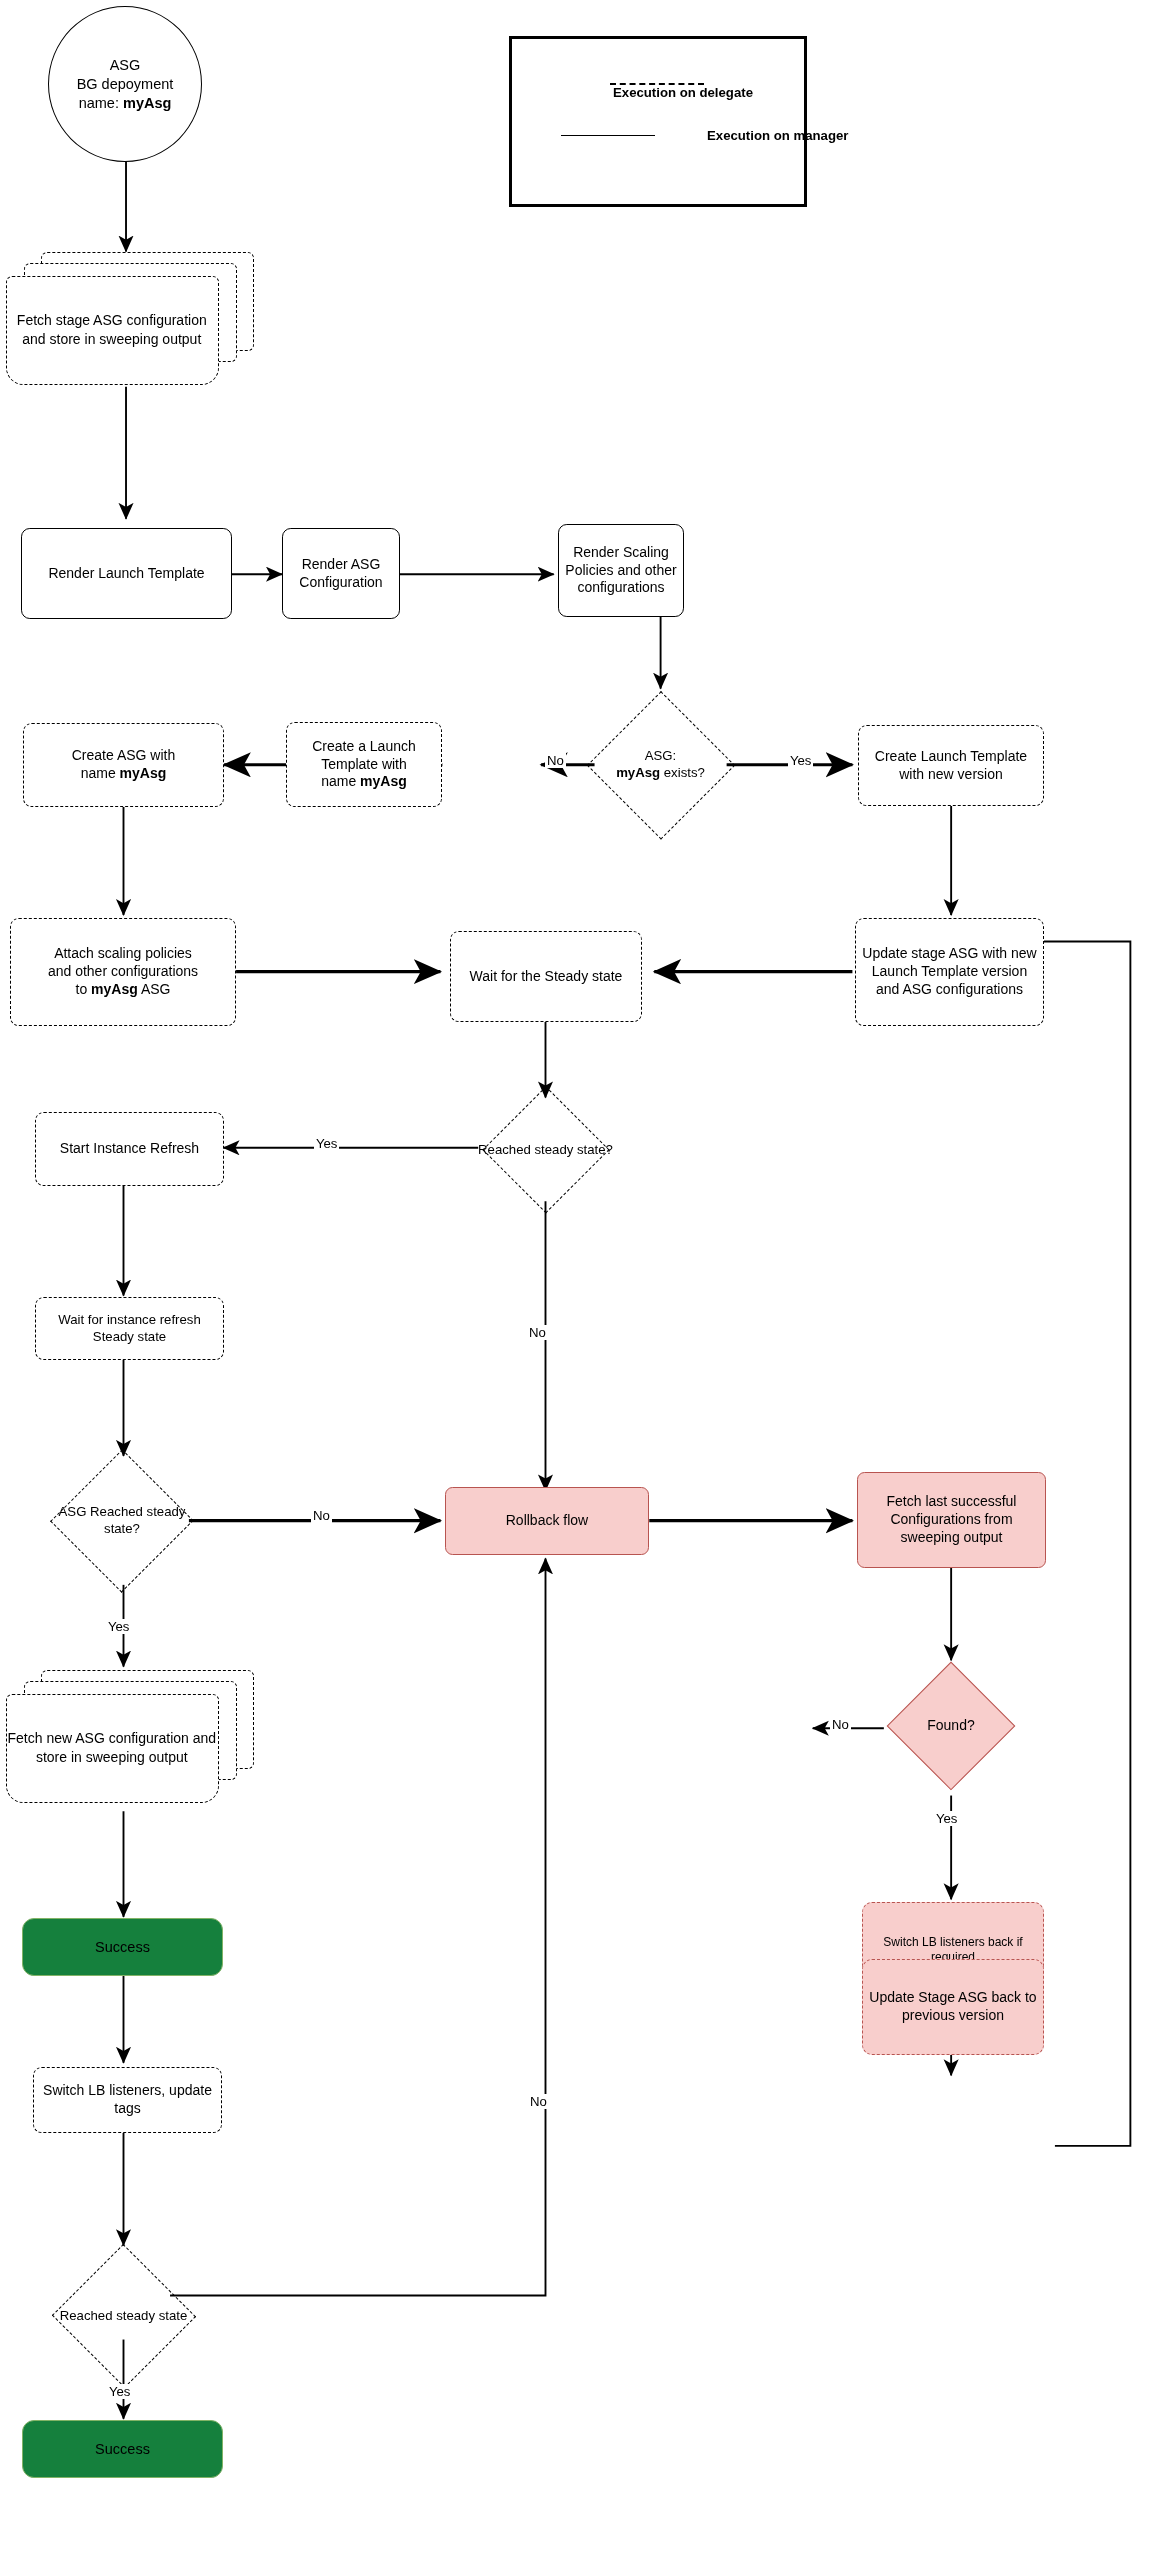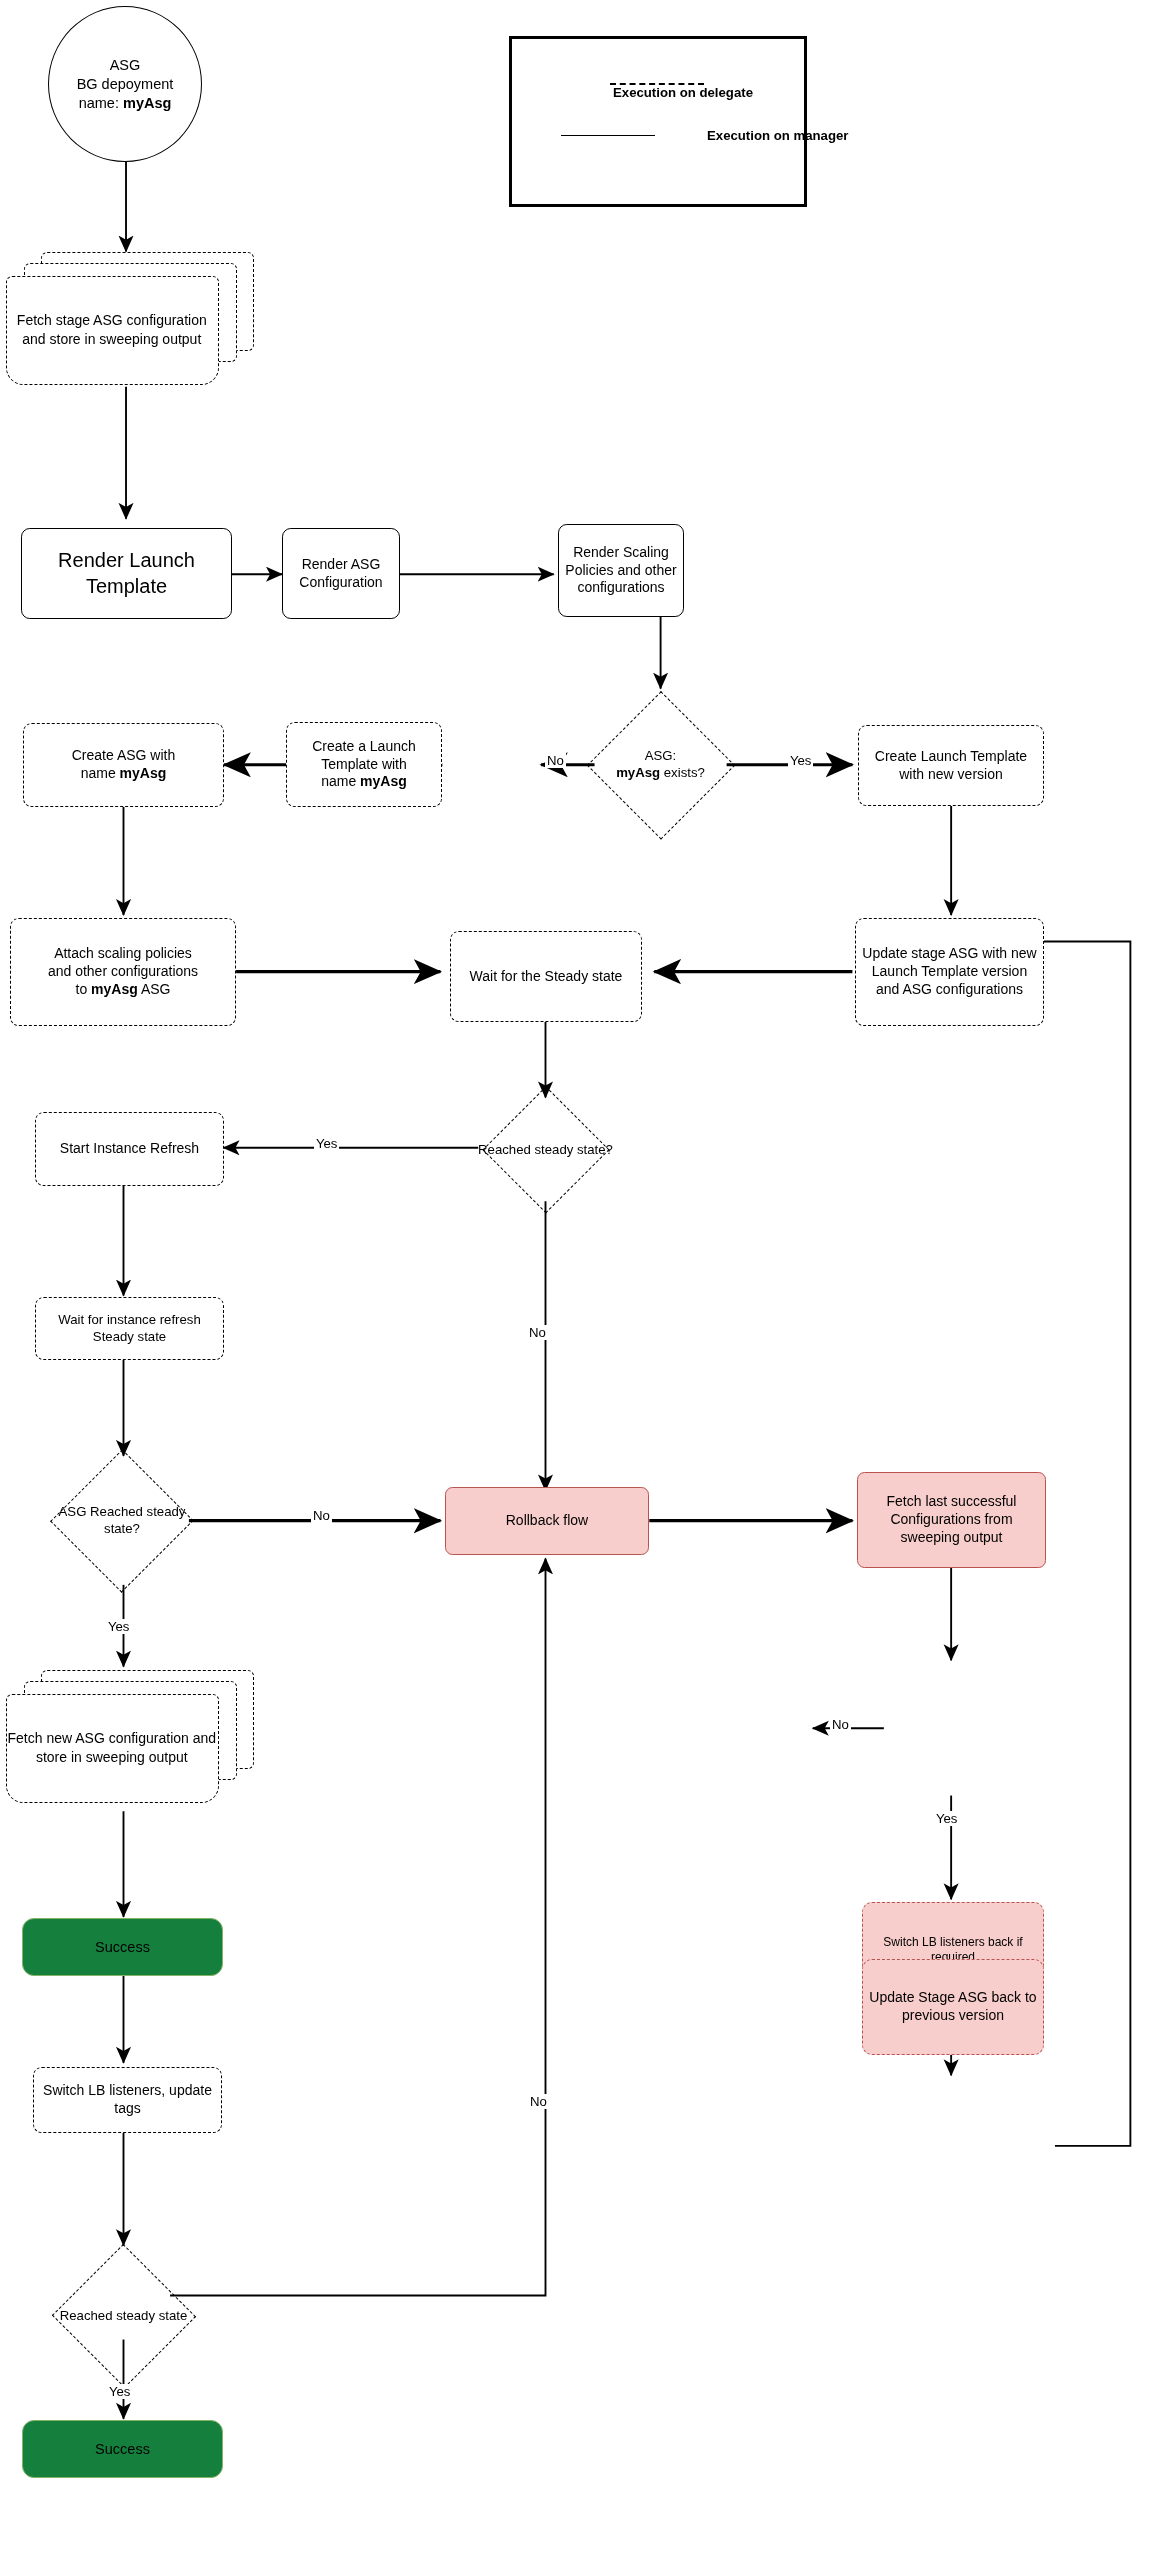--- a/index.html
+++ b/index.html
@@ -143,21 +143,21 @@
 
   <div class="docstack" style="left:6.3px;top:252px;width:245px;height:135px;">
     <div class="layer" style="left:35px;top:0px;width:211px;height:97px;"></div>
     <div class="layer" style="left:17.6px;top:11.3px;width:211px;height:97px;"></div>
     <div class="layer" style="left:0px;top:24px;width:211px;height:107px;border-bottom-left-radius:17.6px;border-bottom-right-radius:17.6px;"></div>
     <div class="dlabel" style="left:0px;top:24px;width:211px;height:107px;font-size:14px;">
       <span class="txt">Fetch stage ASG configuration and store in sweeping output</span>
     </div>
   </div>
 
-  <div class="node proc" style="left:21px;top:528px;width:211px;height:91px;font-size:20px;">
+  <div class="node proc" style="left:21px;top:528px;width:211px;height:91px;font-size:14px;">
     <span class="txt">Render Launch Template</span>
   </div>
 
   <div class="node proc" style="left:282px;top:528px;width:118px;height:91px;font-size:14px;">
     <span class="txt">Render ASG Configuration</span>
   </div>
 
   <div class="node proc" style="left:558px;top:524px;width:126px;height:93px;font-size:14px;">
     <span class="txt">Render Scaling Policies and other configurations</span>
   </div>
@@ -230,20 +230,26 @@
   </div>
 
   <div class="node red" style="left:445px;top:1487px;width:204px;height:68px;font-size:14px;">
     <span class="txt">Rollback flow</span>
   </div>
 
   <div class="node red" style="left:857px;top:1472px;width:189px;height:96px;font-size:14px;">
     <span class="txt">Fetch last successful Configurations from sweeping output</span>
   </div>
 
+  <div class="diamond d-red" style="left:888px;top:1663px;width:126px;height:126px;">
+    <div class="dshape"></div>
+    <div class="dlabel" style="font-size:14px;">
+      <span class="txt">Found?</span>
+    </div>
+  </div>
 
 
   <div class="docstack" style="left:6.3px;top:1670px;width:245px;height:142px;">
     <div class="layer" style="left:35px;top:0px;width:211px;height:97px;"></div>
     <div class="layer" style="left:17.6px;top:11.3px;width:211px;height:97px;"></div>
     <div class="layer" style="left:0px;top:24px;width:211px;height:107px;border-bottom-left-radius:17.6px;border-bottom-right-radius:17.6px;"></div>
     <div class="dlabel" style="left:0px;top:24px;width:211px;height:107px;font-size:14px;">
       <span class="txt">Fetch new ASG configuration and store in sweeping output</span>
     </div>
   </div>

